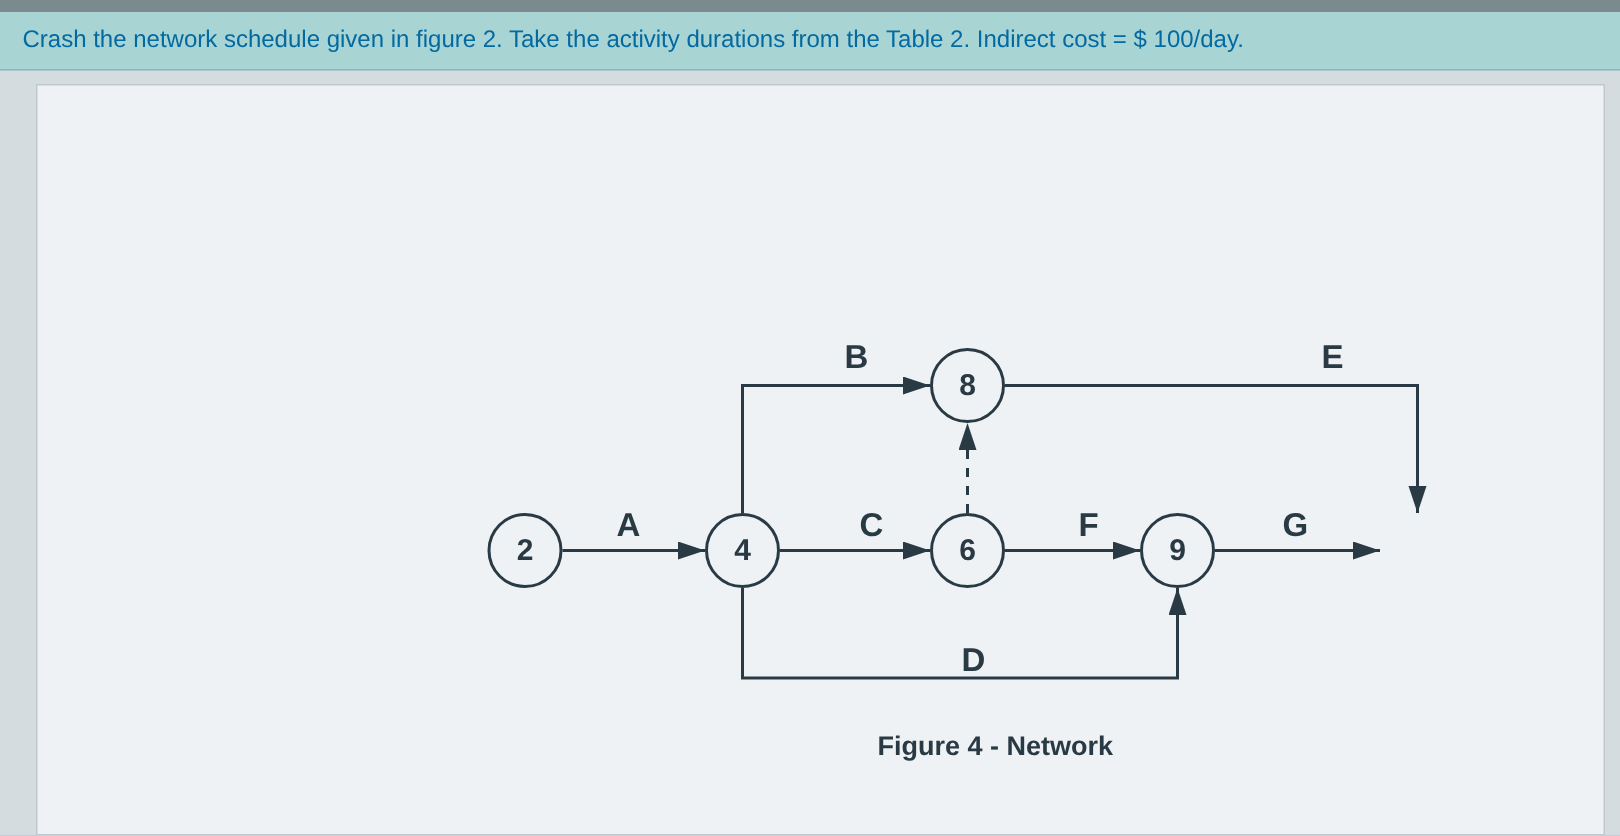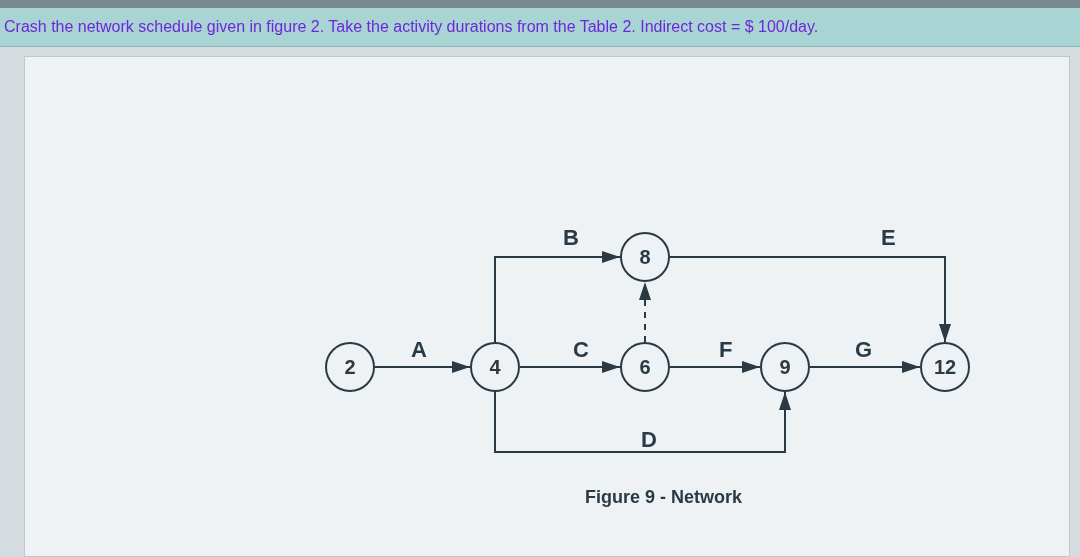--- a/index.html
+++ b/index.html
@@ -15,23 +15,23 @@
     position: absolute;
     top: 8px;
     left: 0;
     right: 0;
     bottom: 0;
     background: #d4dce0;
     border-radius: 4px 4px 0 0;
   }
   .question-bar {
     background: #a8d4d4;
-    padding: 10px 4px;
+    padding: 10px 15px;
     font-size: 16px;
-    color: #6d28d9;
+    color: #0369a1;
     border-bottom: 1px solid #8eb8b8;
   }
   .content-area {
     position: absolute;
     top: 48px;
     left: 24px;
     right: 10px;
     bottom: 0;
     background: #eef2f4;
     border: 1px solid #c0c8cc;
@@ -116,27 +116,26 @@
         <path class="arrow-line" d="M345 60 L620 60 L620 145" marker-end="url(#ah)"></path>
 
         <line class="arrow-line" x1="485" y1="170" x2="595" y2="170" marker-end="url(#ah)"></line>
       </svg>
 
       <div class="node" style="left:0px; top:145px;">2</div>
       <div class="node" style="left:145px; top:145px;">4</div>
       <div class="node" style="left:295px; top:145px;">6</div>
       <div class="node" style="left:295px; top:35px;">8</div>
       <div class="node" style="left:435px; top:145px;">9</div>
-      <div class="node" style="left:595px; top:145px;">12</div>
 
       <div class="edge-label" style="left:86px; top:140px;">A</div>
       <div class="edge-label" style="left:238px; top:28px;">B</div>
       <div class="edge-label" style="left:248px; top:140px;">C</div>
       <div class="edge-label" style="left:316px; top:230px;">D</div>
       <div class="edge-label" style="left:556px; top:28px;">E</div>
       <div class="edge-label" style="left:394px; top:140px;">F</div>
       <div class="edge-label" style="left:530px; top:140px;">G</div>
 
-      <div class="caption" style="left:260px; top:290px;">Figure 9 -  Network</div>
+      <div class="caption" style="left:260px; top:290px;">Figure 4 -  Network</div>
 
     </div>
   </div>
 </div>
 
 </body></html>

